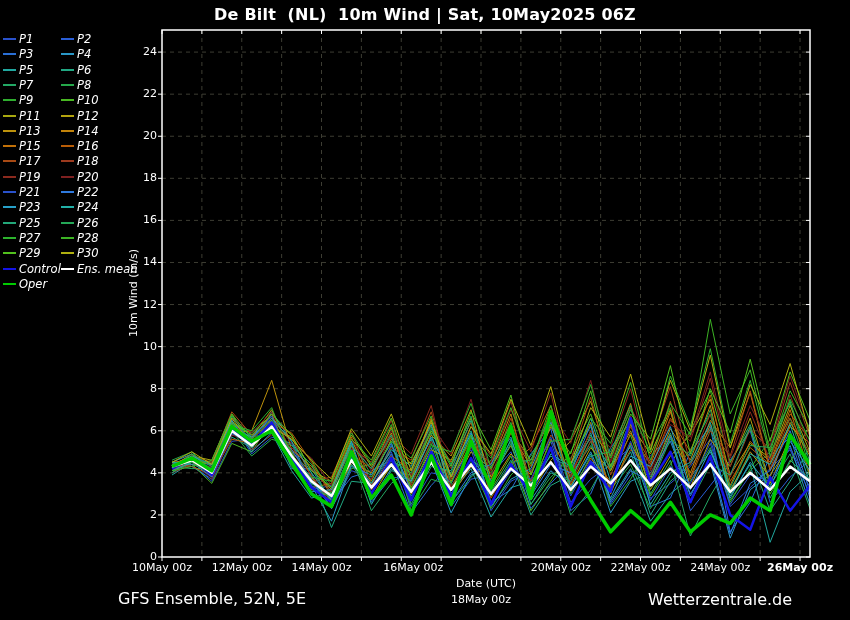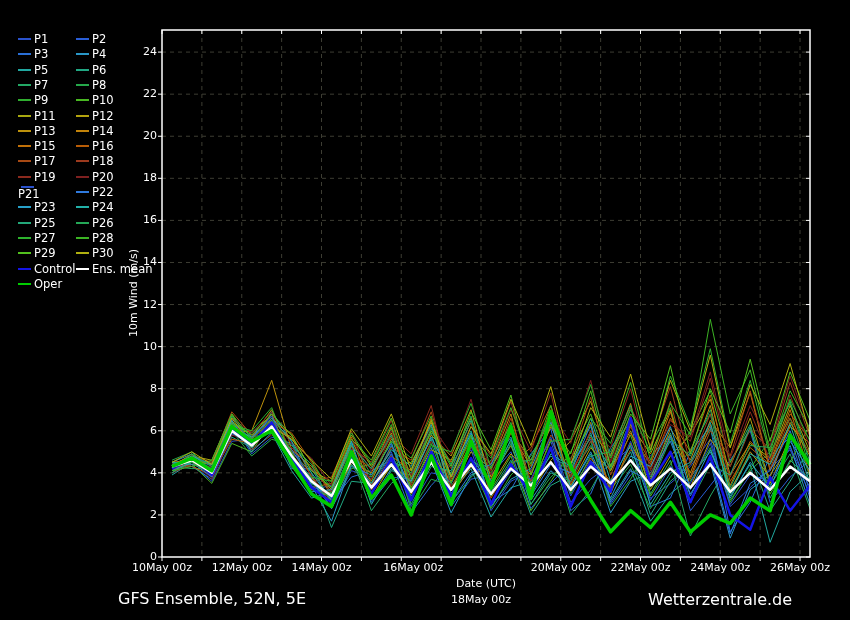--- a/index.html
+++ b/index.html
@@ -1,36 +1,37 @@
 <!DOCTYPE html>
 <html><head>
 <meta charset="utf-8">
 <style>
   html,body{margin:0;padding:0;background:#000;}
   #page{position:relative;width:850px;height:620px;background:#000;overflow:hidden;
         font-family:"DejaVu Sans","Liberation Sans",sans-serif;color:#fff;}
   #title{position:absolute;left:0;top:5px;width:850px;text-align:center;
          font-size:16px;font-weight:bold;white-space:pre;letter-spacing:0.2px;}
-  #legend{position:absolute;left:16px;top:0;width:152px;height:300px;}
+  #legend{position:absolute;left:1px;top:0;width:152px;height:300px;font-style:italic;}
   .leg-item{position:absolute;display:flex;align-items:center;height:12px;}
   .leg-line{display:inline-block;width:13px;height:2px;margin-right:3px;flex:none;}
   .leg-label{font-size:11.5px;line-height:12px;white-space:nowrap;}
   #ylabel{position:absolute;left:133px;top:293px;transform:translate(-50%,-50%) rotate(-90deg);
           font-size:11px;white-space:nowrap;}
   .ytick{position:absolute;width:55px;text-align:right;font-size:11px;line-height:12px;}
   .xtick{position:absolute;width:84px;text-align:center;font-size:11px;line-height:12px;}
   #xlabel{position:absolute;left:444px;top:577px;width:84px;text-align:center;font-size:11px;}
   #footer-left{position:absolute;left:118px;top:589px;font-size:16px;}
   #footer-right{position:absolute;left:648px;top:590px;font-size:16px;}
   svg{position:absolute;left:0;top:0;}
 </style>
 </head>
 <body>
 
 <div id="page">
+  <div id="title">De Bilt  (NL)  10m Wind | Sat, 10May2025 06Z</div>
   <div id="legend">
       <div class="leg-item" style="left: 2px; top: 33px;">
         <span class="leg-line" style="background: rgb(42, 82, 204);"></span>
         <span class="leg-label">P1</span>
       </div>
       <div class="leg-item" style="left: 60px; top: 33px;">
         <span class="leg-line" style="background: rgb(42, 94, 214);"></span>
         <span class="leg-label">P2</span>
       </div>
       <div class="leg-item" style="left: 2px; top: 48.3px;">
@@ -98,21 +99,21 @@
         <span class="leg-label">P18</span>
       </div>
       <div class="leg-item" style="left: 2px; top: 170.7px; text-align: center;">
         <span class="leg-line" style="background: rgb(140, 42, 30);"></span>
         <span class="leg-label">P19</span>
       </div>
       <div class="leg-item" style="left: 60px; top: 170.7px;">
         <span class="leg-line" style="background: rgb(126, 32, 32);"></span>
         <span class="leg-label">P20</span>
       </div>
-      <div class="leg-item" style="left: 2px; top: 186px; flex-direction: column;">
+      <div class="leg-item" style="left: 2px; top: 186px;">
         <span class="leg-line" style="background: rgb(42, 82, 204);"></span>
         <span class="leg-label">P21</span>
       </div>
       <div class="leg-item" style="left: 60px; top: 186px;">
         <span class="leg-line" style="background: rgb(47, 122, 222);"></span>
         <span class="leg-label">P22</span>
       </div>
       <div class="leg-item" style="left: 2px; top: 201.3px;">
         <span class="leg-line" style="background: rgb(39, 160, 201);"></span>
         <span class="leg-label">P23</span>
@@ -299,17 +300,17 @@
       <div class="ytick" style="left: 102px; top: 88.1657px;">22</div>
       <div class="ytick" style="left: 102px; top: 46.0898px;">24</div>
       <div class="xtick" style="left: 120px; top: 562px;">10May 00z</div>
       <div class="xtick" style="left: 199.754px; top: 562px;">12May 00z</div>
       <div class="xtick" style="left: 279.508px; top: 562px;">14May 00z</div>
       <div class="xtick" style="left: 359.262px; top: 562px; text-align: right;">16May 00z</div>
       <div class="xtick" style="left: 439.015px; top: 562px; margin-top: 32px;">18May 00z</div>
       <div class="xtick" style="left: 518.769px; top: 562px;">20May 00z</div>
       <div class="xtick" style="left: 598.523px; top: 562px;">22May 00z</div>
       <div class="xtick" style="left: 678.277px; top: 562px;">24May 00z</div>
-      <div class="xtick" style="left: 758.031px; top: 562px;">26May 00z</div>
+      <div class="xtick" style="left: 758.031px; top: 562px; font-weight: bold;">26May 00z</div>
     </div>
   <div id="footer-left">GFS Ensemble, 52N, 5E</div>
   <div id="footer-right">Wetterzentrale.de</div>
 </div>
 
 </body></html>

